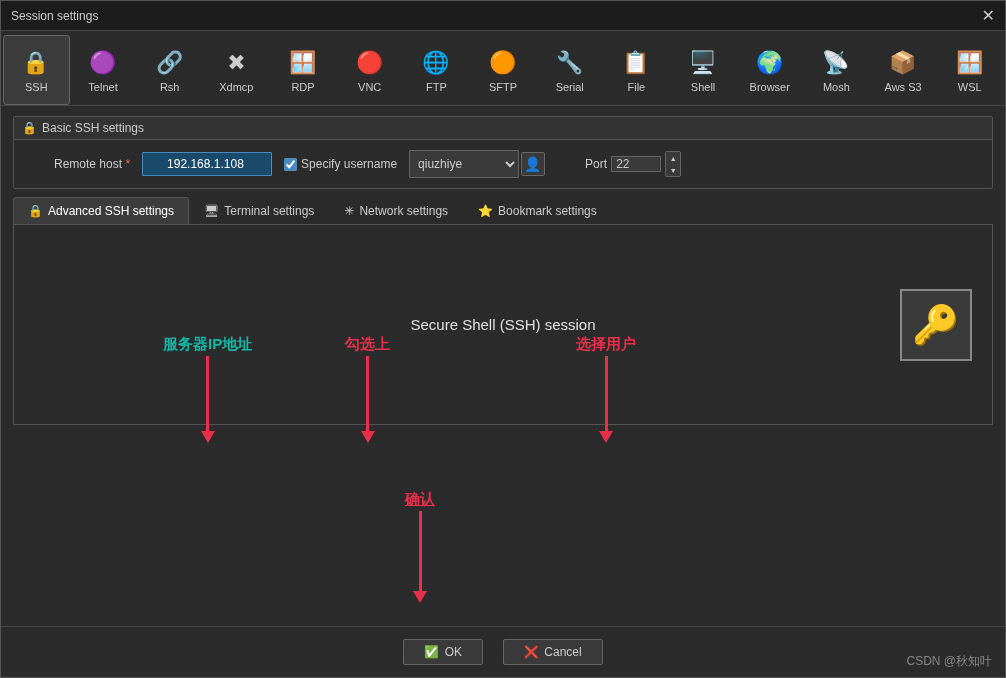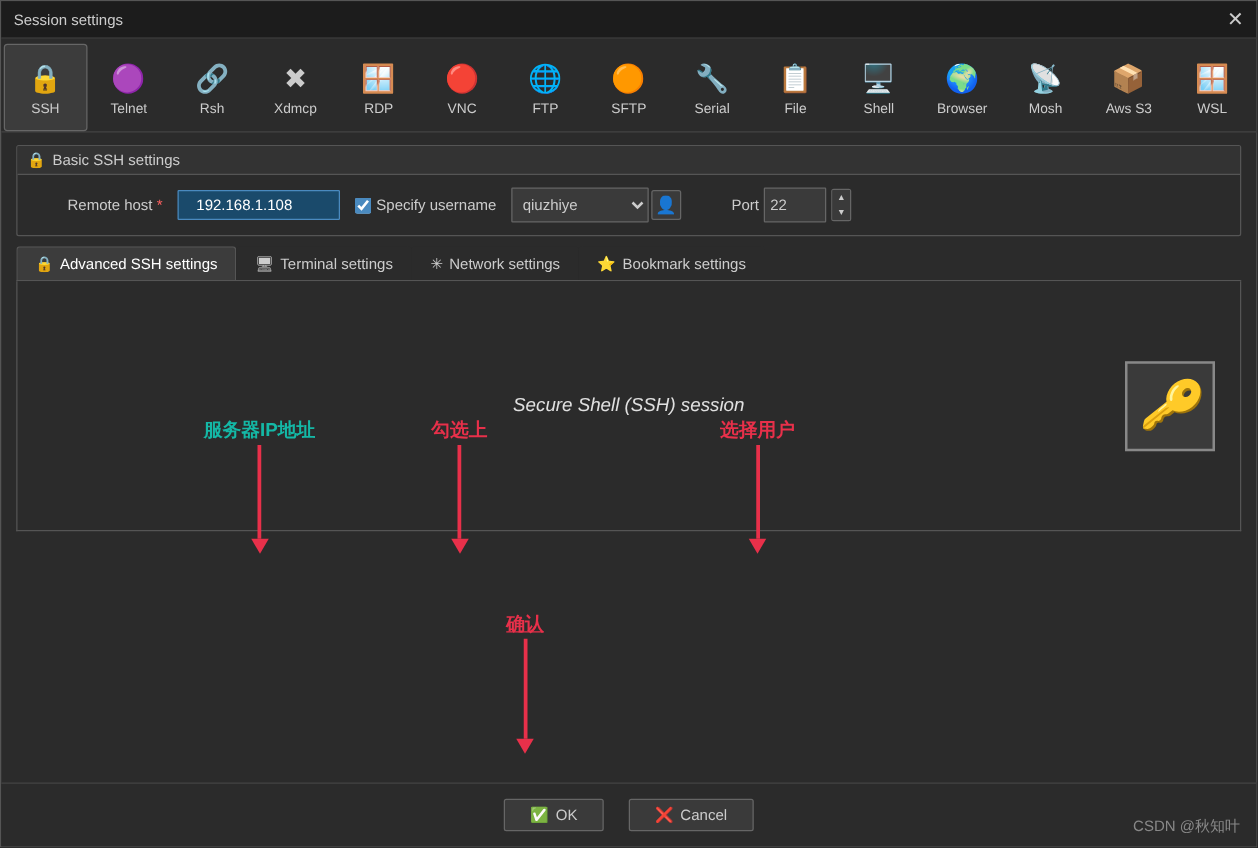--- a/index.html
+++ b/index.html
@@ -115,21 +115,21 @@
       align-items: center;
       padding: 10px 12px;
       gap: 12px;
     }
     .field-label { color: #ccc; font-size: 12px; white-space: nowrap; margin-left: 28px; }
     .field-required { color: #ff6060; }
     .text-input {
       background: #1a4a6b;
       border: 1px solid #4a8abf;
       color: #fff;
-      padding: 3px 14px;
+      padding: 3px 24px;
       font-size: 12px;
       height: 24px;
       border-radius: 1px;
     }
     .remote-host-input { width: 130px; }
     .checkbox-label {
       display: flex;
       align-items: center;
       gap: 4px;
       cursor: pointer;
@@ -167,21 +167,21 @@
     .port-wrap {
       display: flex;
       align-items: center;
       gap: 4px;
     }
     .port-input {
       background: #3a3a3a;
       border: 1px solid #666;
       color: #ccc;
       padding: 2px 4px;
-      height: 28px;
+      height: 16px;
       font-size: 12px;
       width: 50px;
       border-radius: 1px;
     }
     .port-spinner {
       display: flex;
       flex-direction: column;
       border: 1px solid #666;
       border-radius: 2px;
     }
@@ -432,21 +432,21 @@
             <div class="tab">
               <span>✳</span>
               <span>Network settings</span>
             </div>
             <div class="tab">
               <span>⭐</span>
               <span>Bookmark settings</span>
             </div>
           </div>
 
-        <div class="tab-content" style="height:200px;font-style:italic;">
+        <div class="tab-content" style="height:200px;">
           <span class="ssh-session-label">Secure Shell (SSH) session</span>
           <div class="key-icon-box">
             <span>🔑</span>
           </div>
         </div>
       </div>
 
     </div>
 
     <div class="footer">

